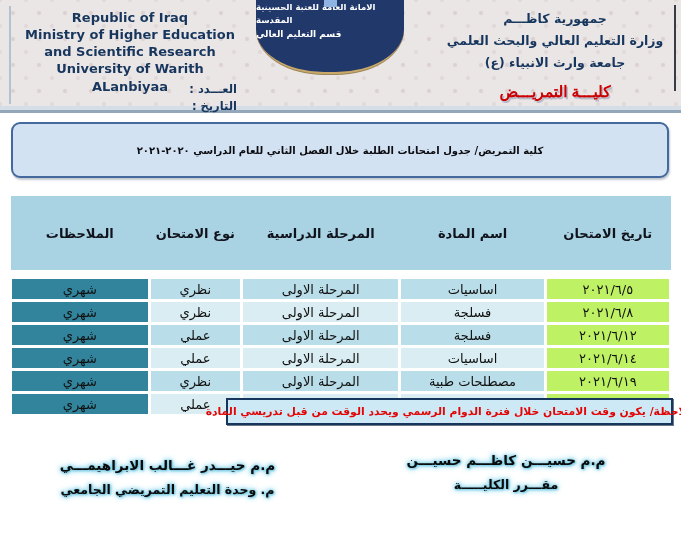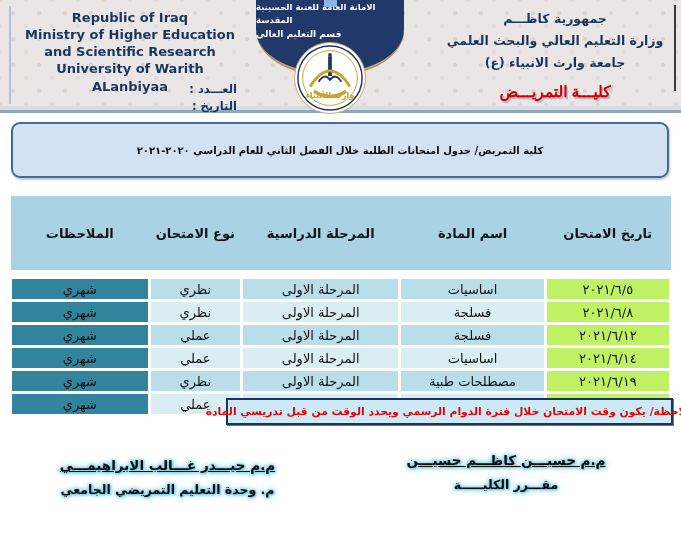--- a/index.html
+++ b/index.html
@@ -82,21 +82,21 @@
   .remark-box{
     position:absolute;top:398px;right:8px;width:447px;height:27px;
     background:#cde9f6;border:2px solid #17365d;box-sizing:border-box;
     display:flex;align-items:center;justify-content:center;
     box-shadow:1px 1px 0 #6b7787;
   }
   .remark-box span{color:#e30505;font-size:10.8px;font-weight:bold;white-space:nowrap;}
   
   .sig{position:absolute;text-align:center;color:#0a0a0a;font-weight:bold;
     text-shadow:0 0 3px #79cbe4,0 0 5px #79cbe4,0 0 7px #8ed4ea,1px 1px 2px #79cbe4;}
-  .sig .name{font-size:13.5px;margin-bottom:9px;text-decoration:underline;}
+  .sig .name{font-size:13.5px;margin-bottom:9px;}
   .sig .role{font-size:12.5px;}
   .sig-right{top:452px;right:55px;width:240px;}
   .sig-left{top:457px;left:40px;width:255px;}
 </style>
 </head>
 <body>
 
 <div class="page">
 
   <div class="banner">
@@ -114,32 +114,20 @@
       <div>العـــدد :</div>
       <div>التاريخ :</div>
     </div>
 
     <div class="shield-tab"></div>
     <div class="shield">
       <div class="l1">الامانة العامة للعتبة الحسينية المقدسة</div>
       <div class="l2">قسم التعليم العالي</div>
     </div>
 
-    <div class="logo">
-      <svg width="68" height="68" viewBox="0 0 72 72">
-        <circle cx="36" cy="36" r="34" fill="#ffffff" stroke="#1f3864" stroke-width="1.6"></circle>
-        <circle cx="36" cy="36" r="29" fill="none" stroke="#c9a227" stroke-width="1"></circle>
-        <rect x="34" y="13" width="4" height="21" fill="#1f3864"></rect>
-        <circle cx="36" cy="11.5" r="2" fill="#1f3864"></circle>
-        <path d="M15,45 Q36,12 57,45" fill="none" stroke="#c9a227" stroke-width="3"></path>
-        <path d="M19,50 Q36,61 53,50" fill="none" stroke="#c9a227" stroke-width="3.6"></path>
-        <path d="M24,40 Q30,30 36,38 Q42,30 48,40" fill="none" stroke="#1f3864" stroke-width="2"></path>
-        <text x="36" y="57" text-anchor="middle" font-size="8.5" fill="#c9a227" font-weight="bold">وارث الأنبياء</text>
-      </svg>
-    </div>
 
     <div class="arabic-block">
       <div>جمهورية كاظـــم</div>
       <div>وزارة التعليم العالي والبحث العلمي</div>
       <div>جامعة وارث الانبياء (ع)</div>
       <div class="college-name">كليـــة التمريـــض</div>
     </div>
   </div>
 
   <div class="title-box">

